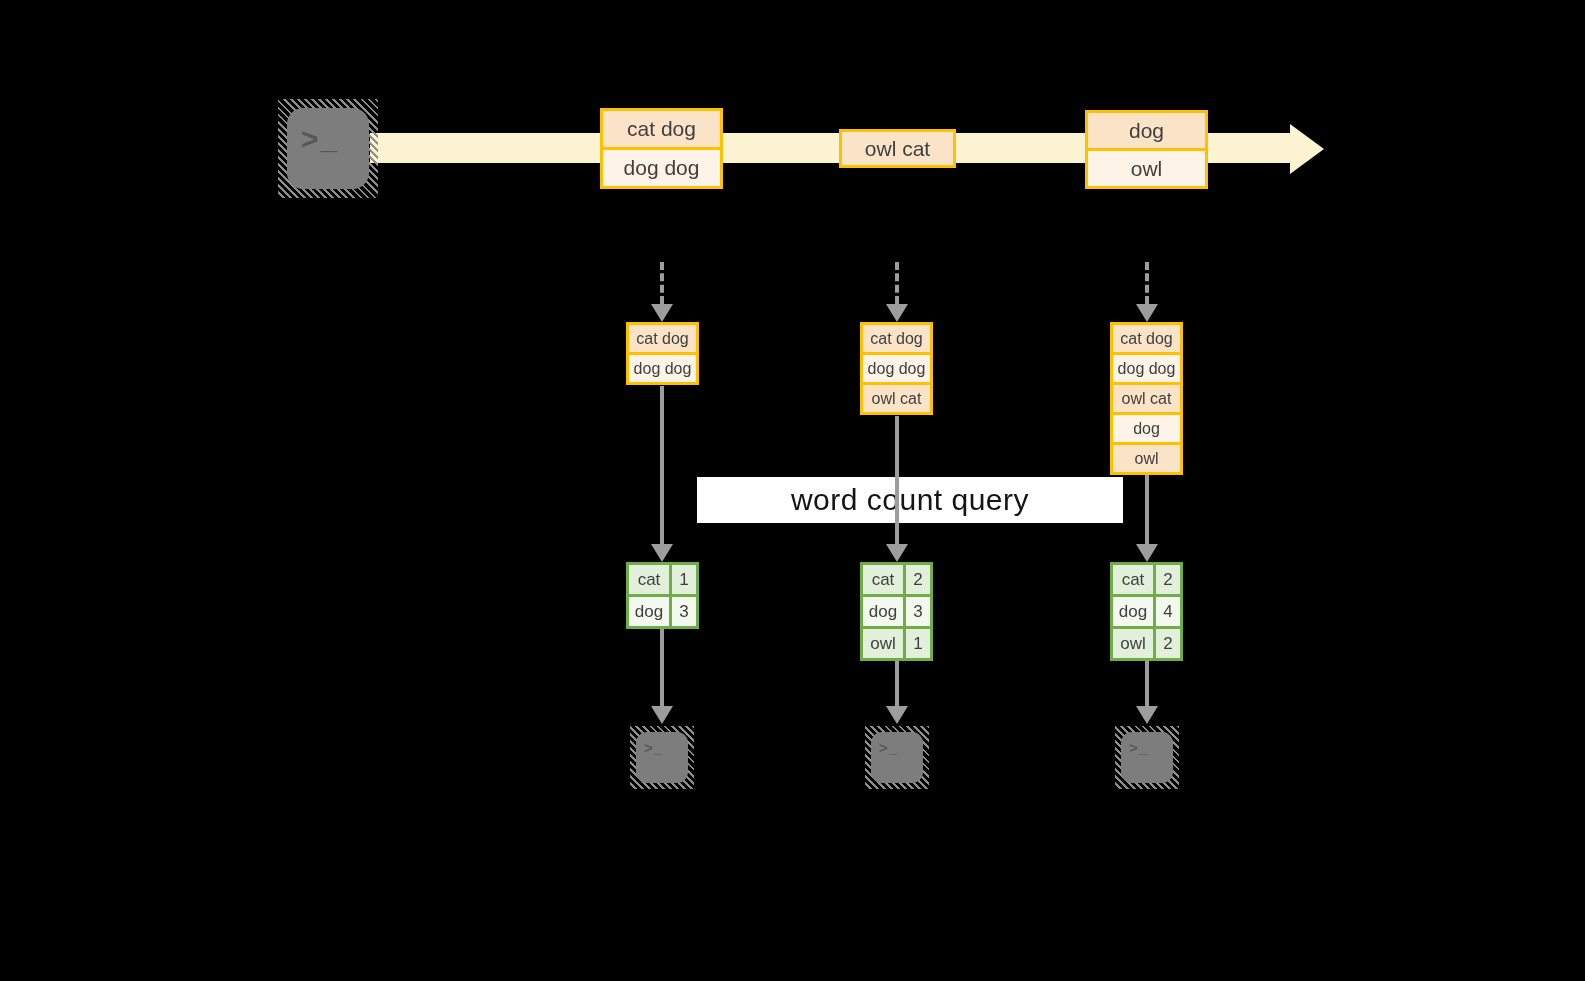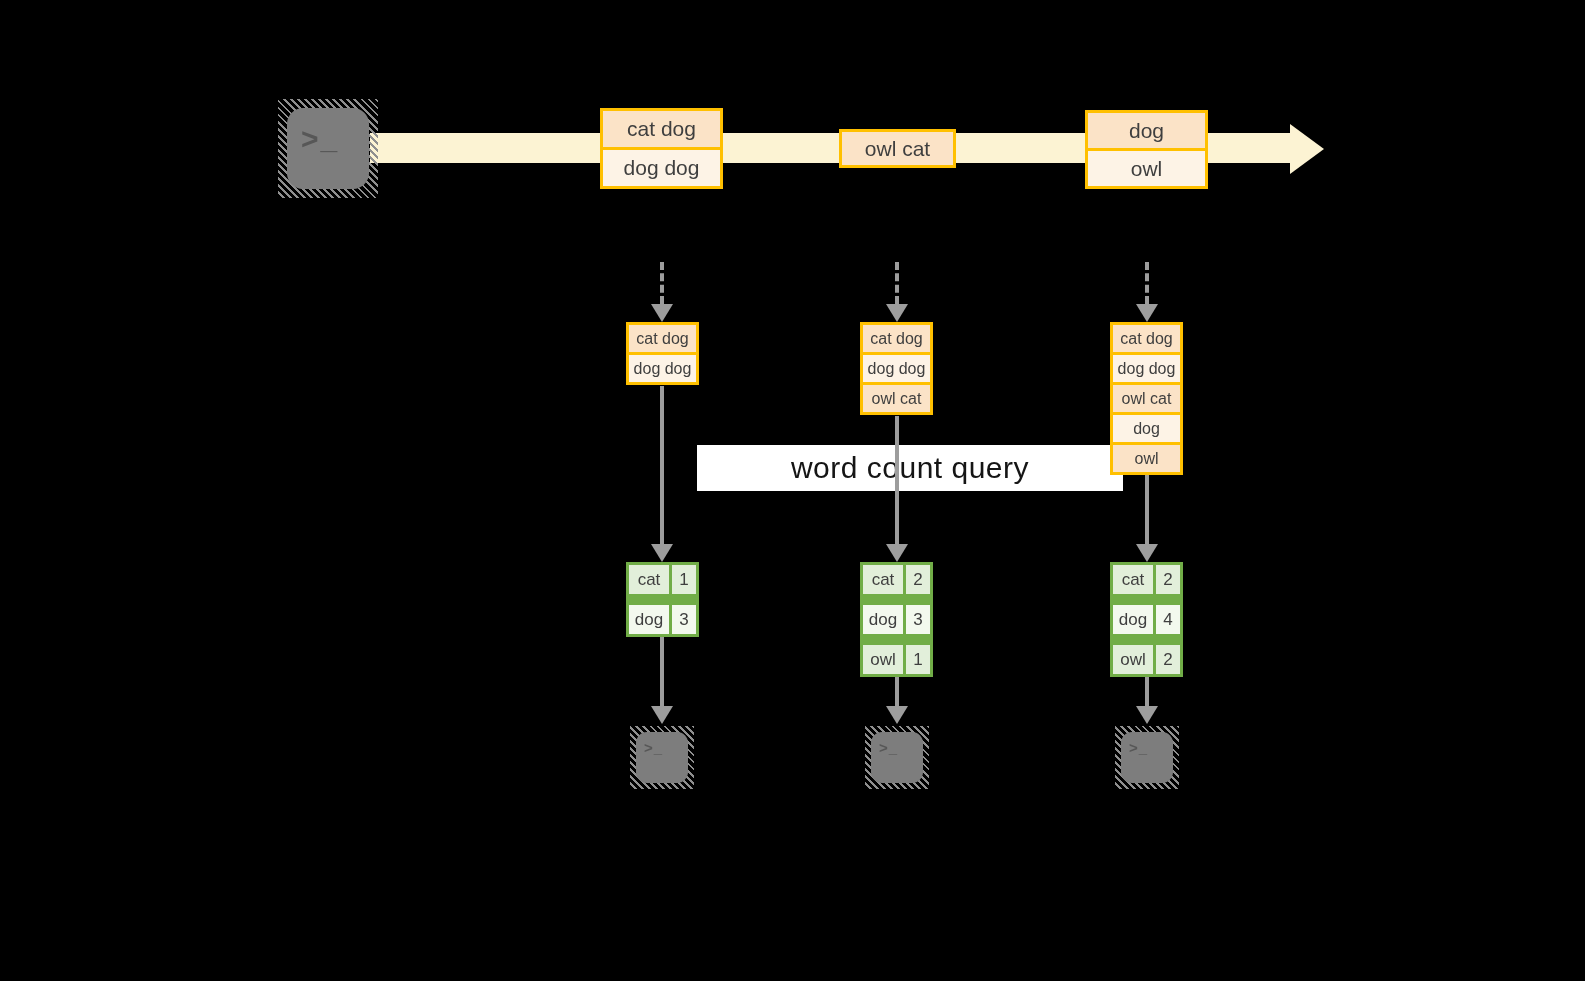--- a/index.html
+++ b/index.html
@@ -47,26 +47,26 @@
   .stack-owl{width:117px;}
   .stack-owl .orow{height:33px;font-size:21px;}
   .stack-state{width:73px;}
   .stack-state .orow{height:27px;font-size:16px;}
   
   .dash{position:absolute;width:0;height:42px;top:262px;border-left:4px dashed var(--arrowGray);z-index:3;}
   .vline{position:absolute;width:4px;background:var(--arrowGray);z-index:3;}
   .ahead{position:absolute;width:0;height:0;z-index:3;
     border-left:11px solid transparent;border-right:11px solid transparent;border-top:18px solid var(--arrowGray);}
   
-  .query-band{position:absolute;left:697px;top:445px;width:426px;height:46px;background:#ffffff;z-index:2;
+  .query-band{position:absolute;left:697px;top:477px;width:426px;height:46px;background:#ffffff;z-index:2;
     display:flex;align-items:center;justify-content:center;}
   .query-band span{font-size:30px;color:var(--queryInk);letter-spacing:0.5px;}
   
   .gtable{position:absolute;top:562px;z-index:4;background:var(--green);padding:3px;box-sizing:border-box;
-    width:73px;display:flex;flex-direction:column;gap:11px;}
+    width:73px;display:flex;flex-direction:column;gap:3px;}
   .grow{display:grid;grid-template-columns:40px 24px;gap:3px;}
   .gcell{height:29px;display:flex;align-items:center;justify-content:center;font-size:17px;color:var(--ink);}
 </style>
 </head>
 <body>
 
 <div class="canvas">
 
   <div class="band"></div>
   <div class="band-head"></div>

